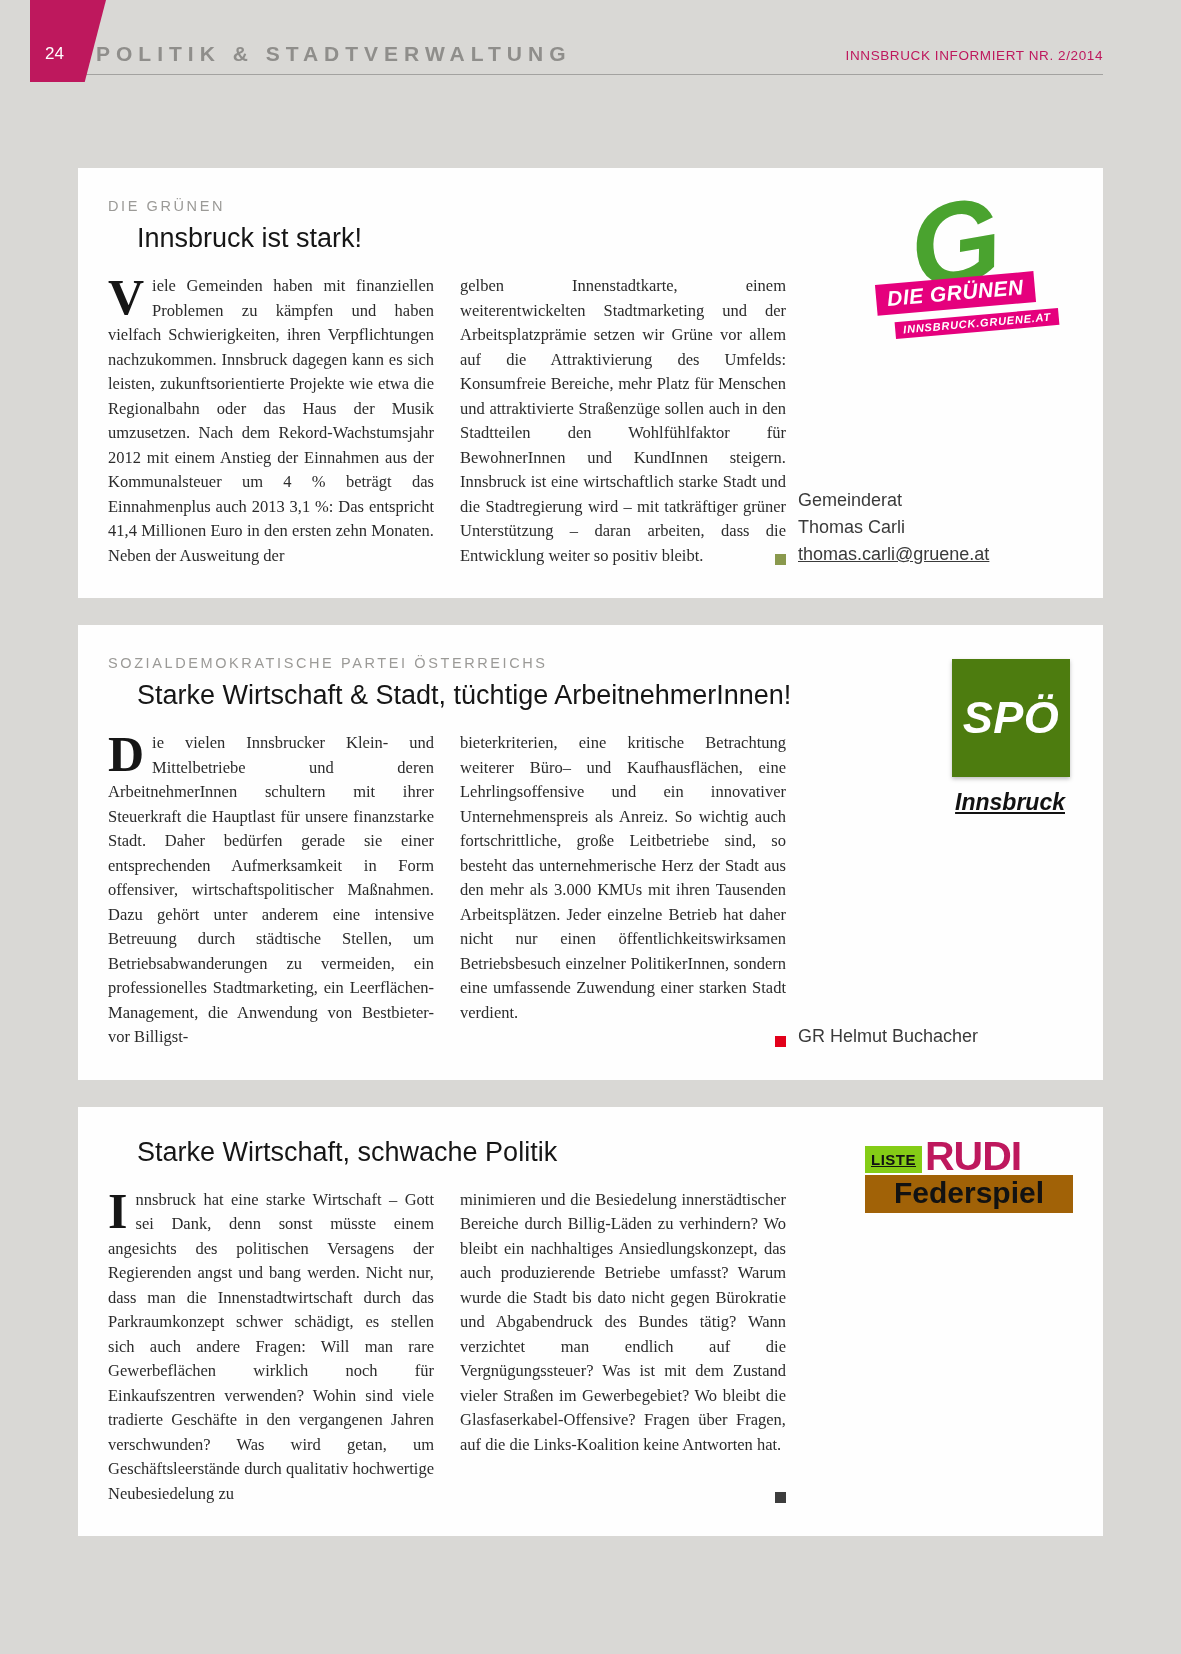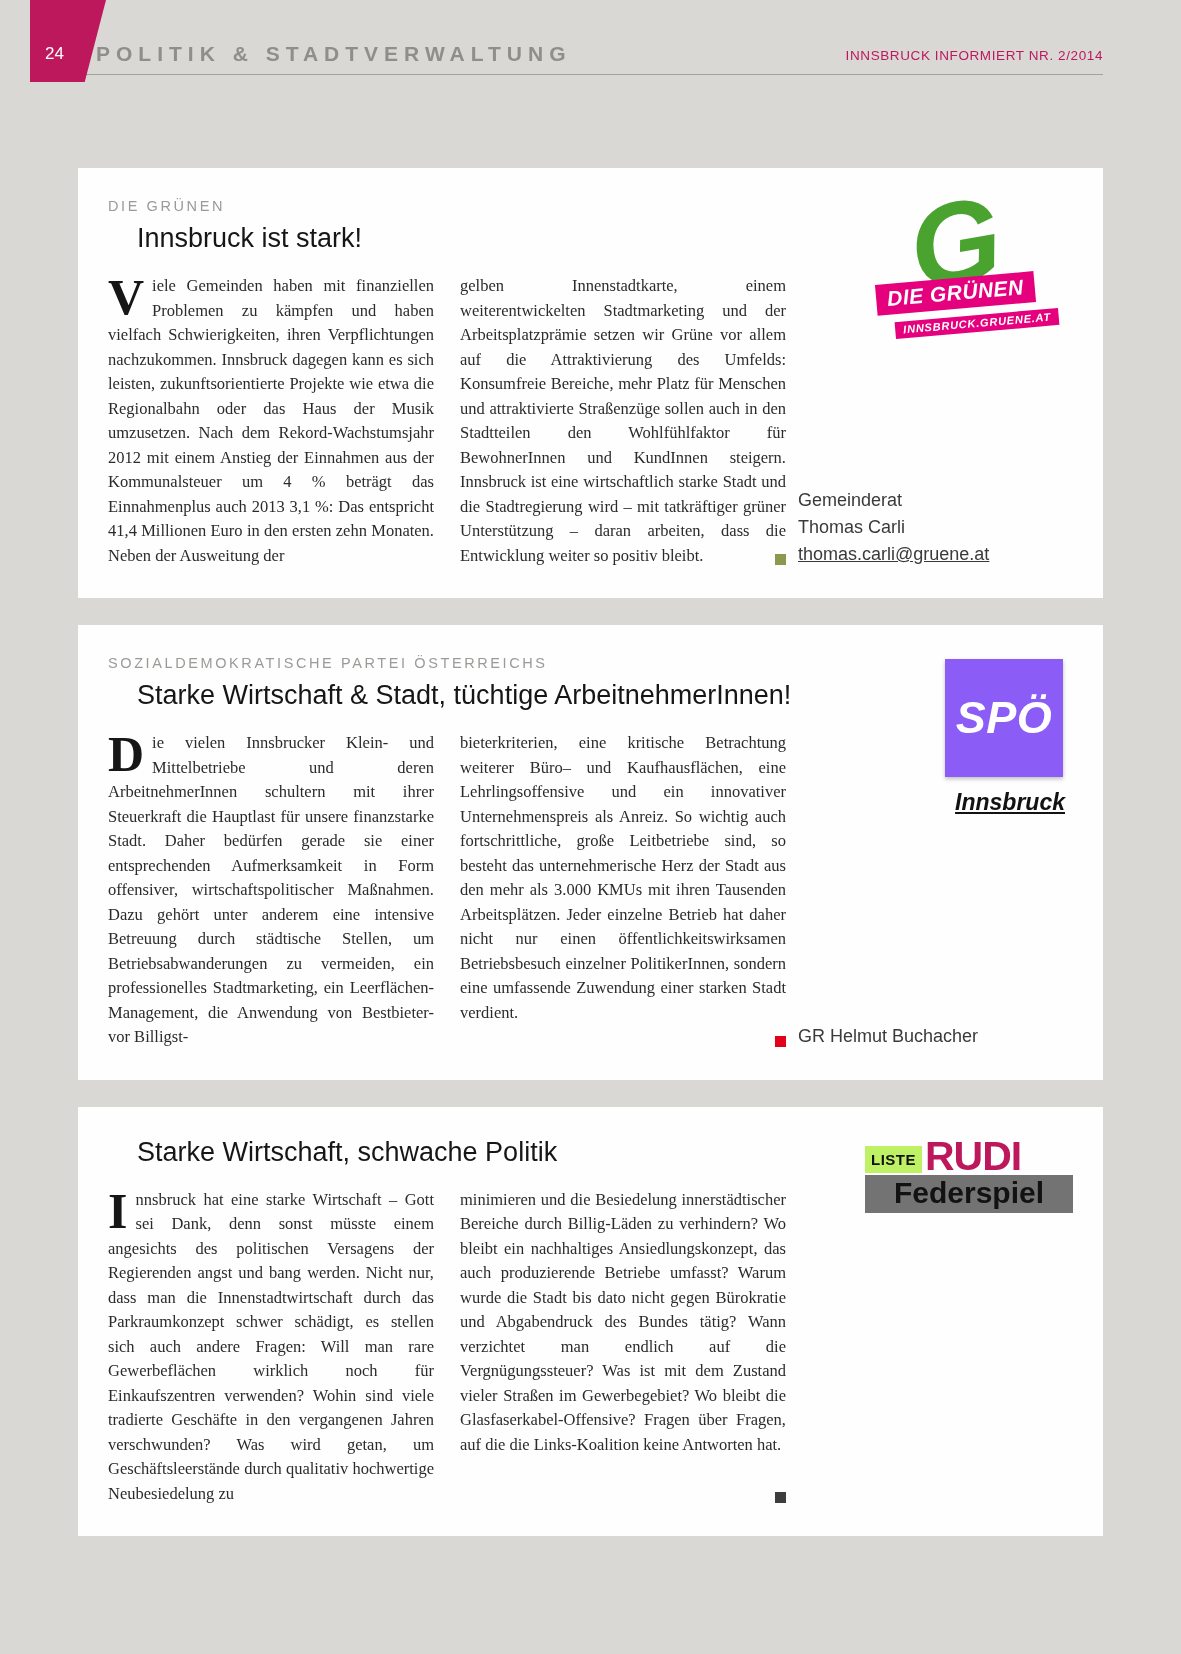--- a/index.html
+++ b/index.html
@@ -129,21 +129,21 @@
   <div class="card-main">
     <div class="kicker">SOZIALDEMOKRATISCHE PARTEI ÖSTERREICHS</div>
     <h2 class="article-title">Starke Wirtschaft &amp; Stadt, tüchtige ArbeitnehmerInnen!</h2>
     <div class="columns">
       <p class="body-col"><span class="dropcap">D</span><span>ie vielen Innsbrucker Klein- und Mittelbetriebe und deren ArbeitnehmerInnen schultern mit ihrer Steuerkraft die Hauptlast für unsere finanzstarke Stadt. Daher bedürfen gerade sie einer entsprechenden Aufmerksamkeit in Form offensiver, wirtschaftspolitischer Maßnahmen. Dazu gehört unter anderem eine intensive Betreuung durch städtische Stellen, um Betriebsabwanderungen zu vermeiden, ein professionelles Stadtmarketing, ein Leerflächen-Management, die Anwendung von Bestbieter- vor Billigst-</span></p>
       <p class="body-col col-last"><span>bieterkriterien, eine kritische Betrachtung weiterer Büro– und Kaufhausflächen, eine Lehrlingsoffensive und ein innovativer Unternehmenspreis als Anreiz. So wichtig auch fortschrittliche, große Leitbetriebe sind, so besteht das unternehmerische Herz der Stadt aus den mehr als 3.000 KMUs mit ihren Tausenden Arbeitsplätzen. Jeder einzelne Betrieb hat daher nicht nur einen öffentlichkeitswirksamen Betriebsbesuch einzelner PolitikerInnen, sondern eine umfassende Zuwendung einer starken Stadt verdient.</span><span class="endmark" style="background: rgb(226, 0, 26);"></span></p>
     </div>
   </div>
   <aside class="card-side">
     <div class="spo-logo">
-      <div class="spo-square" style="background: #8b5cf6;">
+      <div class="spo-square" style="background: #4d7c0f; margin-left: 7px;">
         <span class="spo-text">SPÖ</span>
       </div>
       <div class="spo-sub">Innsbruck</div>
     </div>
     <div class="signature">
       <div>GR Helmut Buchacher</div>
     </div>
   </aside>
 </section>
 
@@ -151,19 +151,19 @@
   <div class="card-main">
     <h2 class="article-title">Starke Wirtschaft, schwache Politik</h2>
     <div class="columns">
       <p class="body-col"><span class="dropcap">I</span><span>nnsbruck hat eine starke Wirtschaft – Gott sei Dank, denn sonst müsste einem angesichts des politischen Versagens der Regierenden angst und bang werden. Nicht nur, dass man die Innenstadtwirtschaft durch das Parkraumkonzept schwer schädigt, es stellen sich auch andere Fragen: Will man rare Gewerbeflächen wirklich noch für Einkaufszentren verwenden? Wohin sind viele tradierte Geschäfte in den vergangenen Jahren verschwunden? Was wird getan, um Geschäftsleerstände durch qualitativ hochwertige Neubesiedelung zu</span></p>
       <p class="body-col col-last"><span>minimieren und die Besiedelung innerstädtischer Bereiche durch Billig-Läden zu verhindern? Wo bleibt ein nachhaltiges Ansiedlungskonzept, das auch produzierende Betriebe umfasst? Warum wurde die Stadt bis dato nicht gegen Bürokratie und Abgabendruck des Bundes tätig? Wann verzichtet man endlich auf die Vergnügungssteuer? Was ist mit dem Zustand vieler Straßen im Gewerbegebiet? Wo bleibt die Glasfaserkabel-Offensive? Fragen über Fragen, auf die die Links-Koalition keine Antworten hat.</span><span class="endmark" style="background: rgb(61, 61, 61);"></span></p>
     </div>
   </div>
   <aside class="card-side">
     <div class="rf-logo">
       <div class="rf-top">
-        <span class="rf-liste" style="background: #bef264;">LISTE</span>
+        <span class="rf-liste" style="background: #84cc16; text-decoration: underline;">LISTE</span>
         <span class="rf-rudi">RUDI</span>
       </div>
-      <div class="rf-bottom" style="background: #737373;">Federspiel</div>
+      <div class="rf-bottom" style="background: #a16207;">Federspiel</div>
     </div>
   </aside>
 </section>
 
 </body></html>

